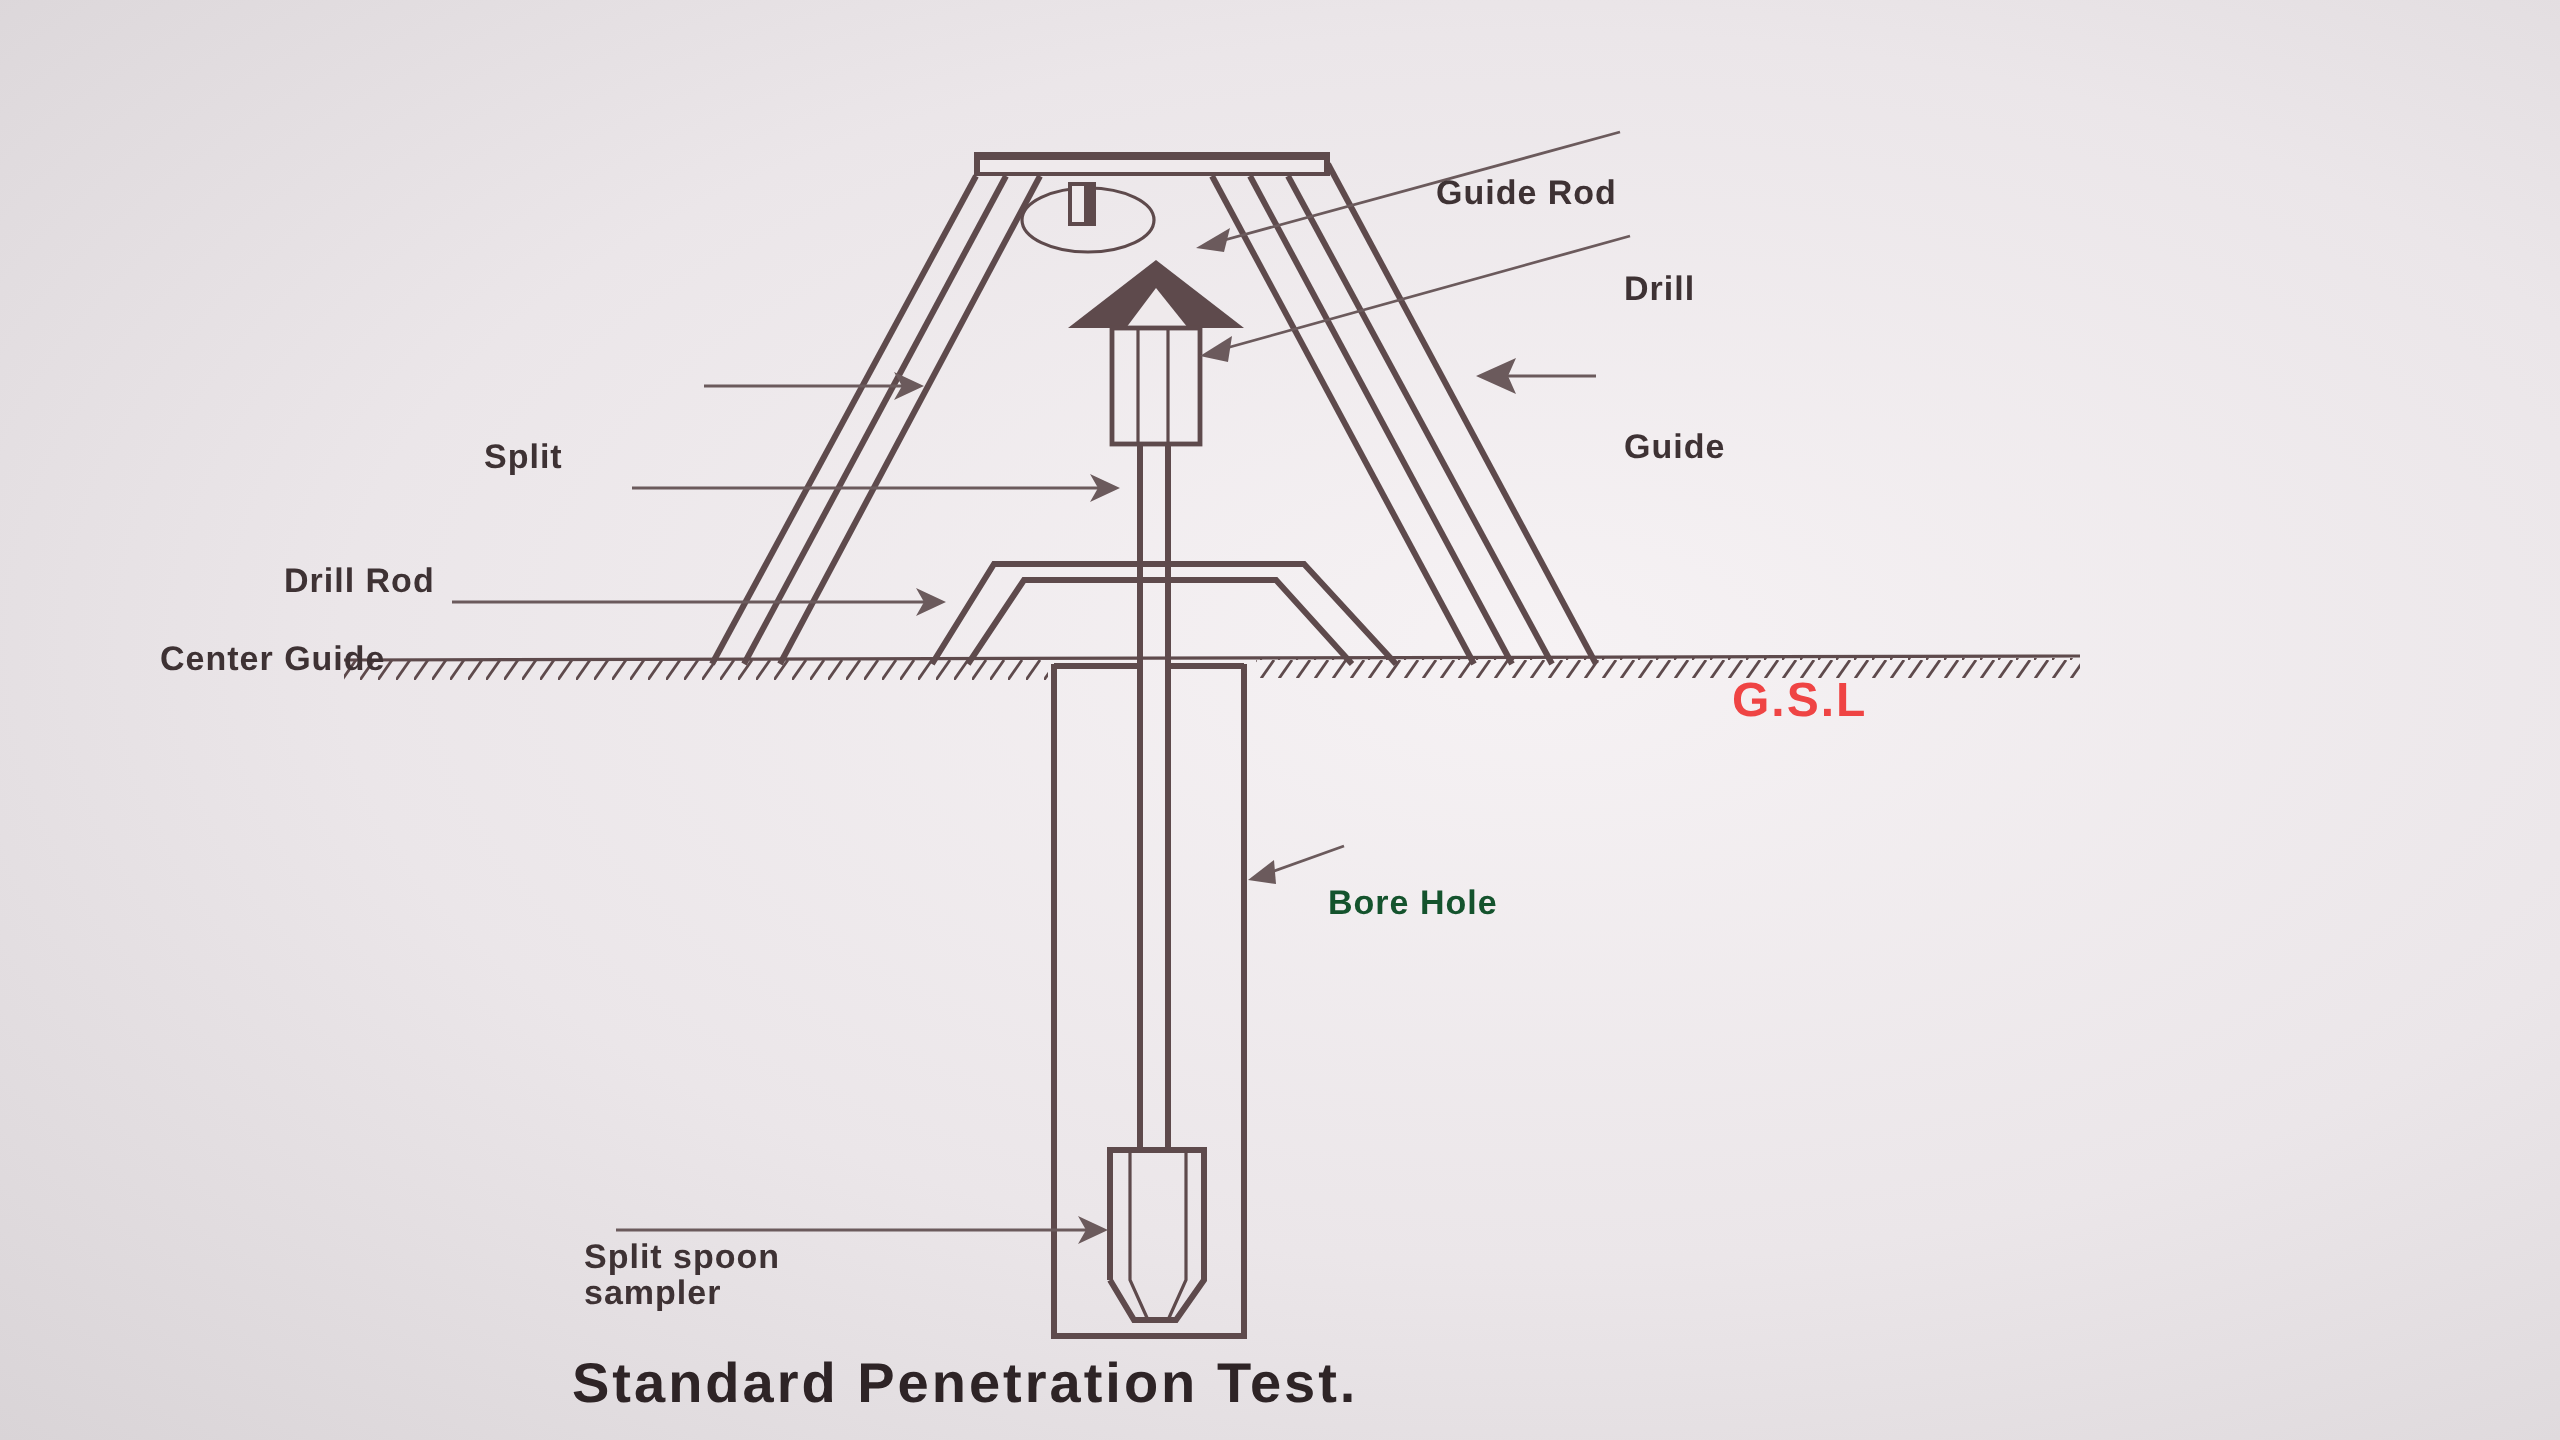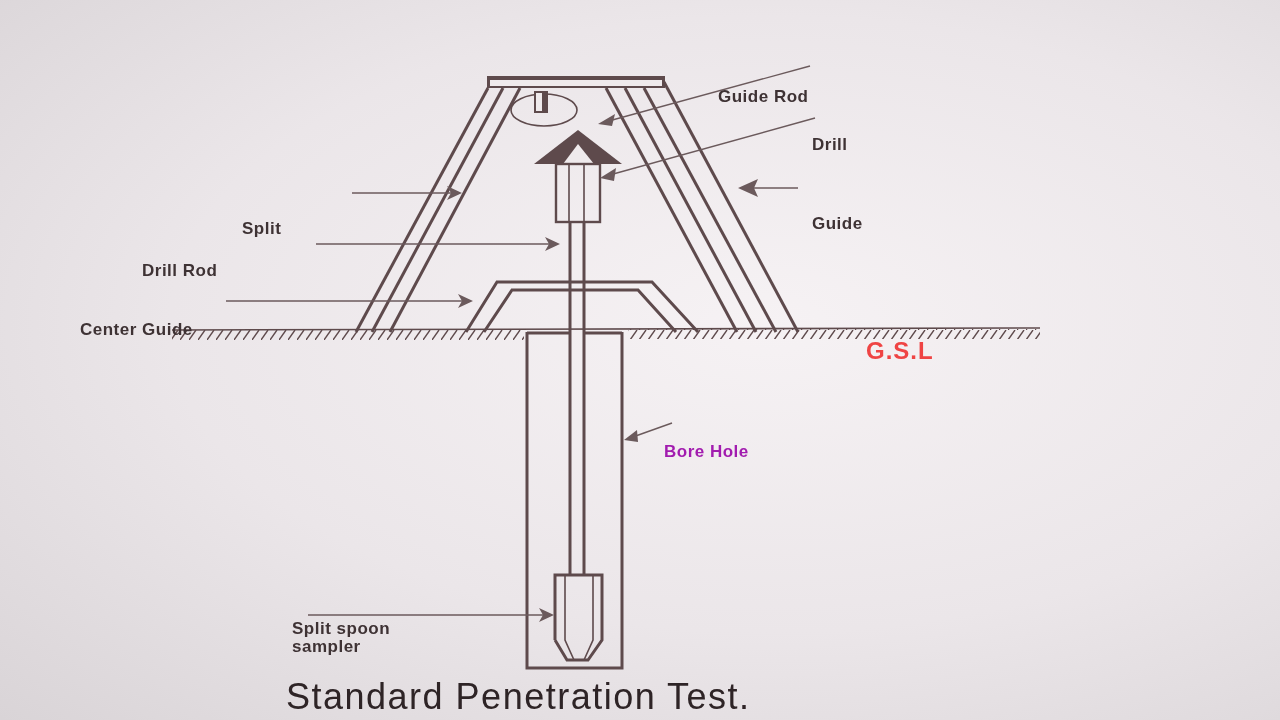--- a/index.html
+++ b/index.html
@@ -11,25 +11,25 @@
     }
     svg#diagram { position: absolute; left: 0; top: 0; }
     .ln { stroke: #5e4a4c; stroke-width: 3; fill: none; }
     .thin { stroke: #5e4a4c; stroke-width: 1.6; fill: none; }
     .arrow-line { stroke: #6b5a5c; stroke-width: 1.4; fill: none; }
     .arrowhead { fill: #6b5a5c; }
     .label {
       position: absolute; color: #3e3234; font-weight: bold; font-size: 17px;
       letter-spacing: 0.5px; white-space: nowrap; margin-top: 39px;
     }
-    .label.light { color: #a21caf; font-weight: bold; }
+    .label.light { color: #14532d; font-weight: bold; }
     .label.gsl { font-size: 24px; color: #ef4444; font-weight: bold; letter-spacing: 1px; }
     .title {
       position: absolute; left: 286px; top: 676px;
-      font-size: 36px; font-weight: normal; color: #2e2426; letter-spacing: 1.5px;
+      font-size: 28px; font-weight: bold; color: #2e2426; letter-spacing: 1.5px;
       white-space: nowrap;
     }
   </style>
 </head>
 <body>
 
 <svg id="diagram" width="1280" height="720" viewBox="0 0 1280 720">
   <defs>
     <pattern id="hatch" width="9" height="10" patternUnits="userSpaceOnUse">
       <line x1="0" y1="10" x2="7" y2="0" stroke="#5e4a4c" stroke-width="1.4"></line>
@@ -127,20 +127,20 @@
   <g>
     <line class="arrow-line" x1="308" y1="615" x2="546" y2="615"></line>
     <polygon class="arrowhead" points="554,615 539,608 543,615 539,622"></polygon>
   </g>
 </svg>
 
 <div class="label" style="left:718px; top:48px;">Guide Rod</div>
 <div class="label" style="left:812px; top:96px;">Drill</div>
 <div class="label" style="left:812px; top:175px;">Guide</div>
 <div class="label" style="left:242px; top:180px;">Split</div>
-<div class="label" style="left:142px; top:222px;text-align:right;">Drill Rod</div>
+<div class="label" style="left:142px; top:242px;text-align:right;">Drill Rod</div>
 <div class="label" style="left:80px; top:281px;">Center Guide</div>
 <div class="label gsl" style="left:866px; top:298px;">G.S.L</div>
 <div class="label light" style="left:664px; top:403px;">Bore Hole</div>
 <div class="label" style="left:292px; top:580px;">Split spoon</div>
 <div class="label" style="left:292px; top:598px;">sampler</div>
 
 <div class="title">Standard Penetration Test.</div>
 
 </body></html>

